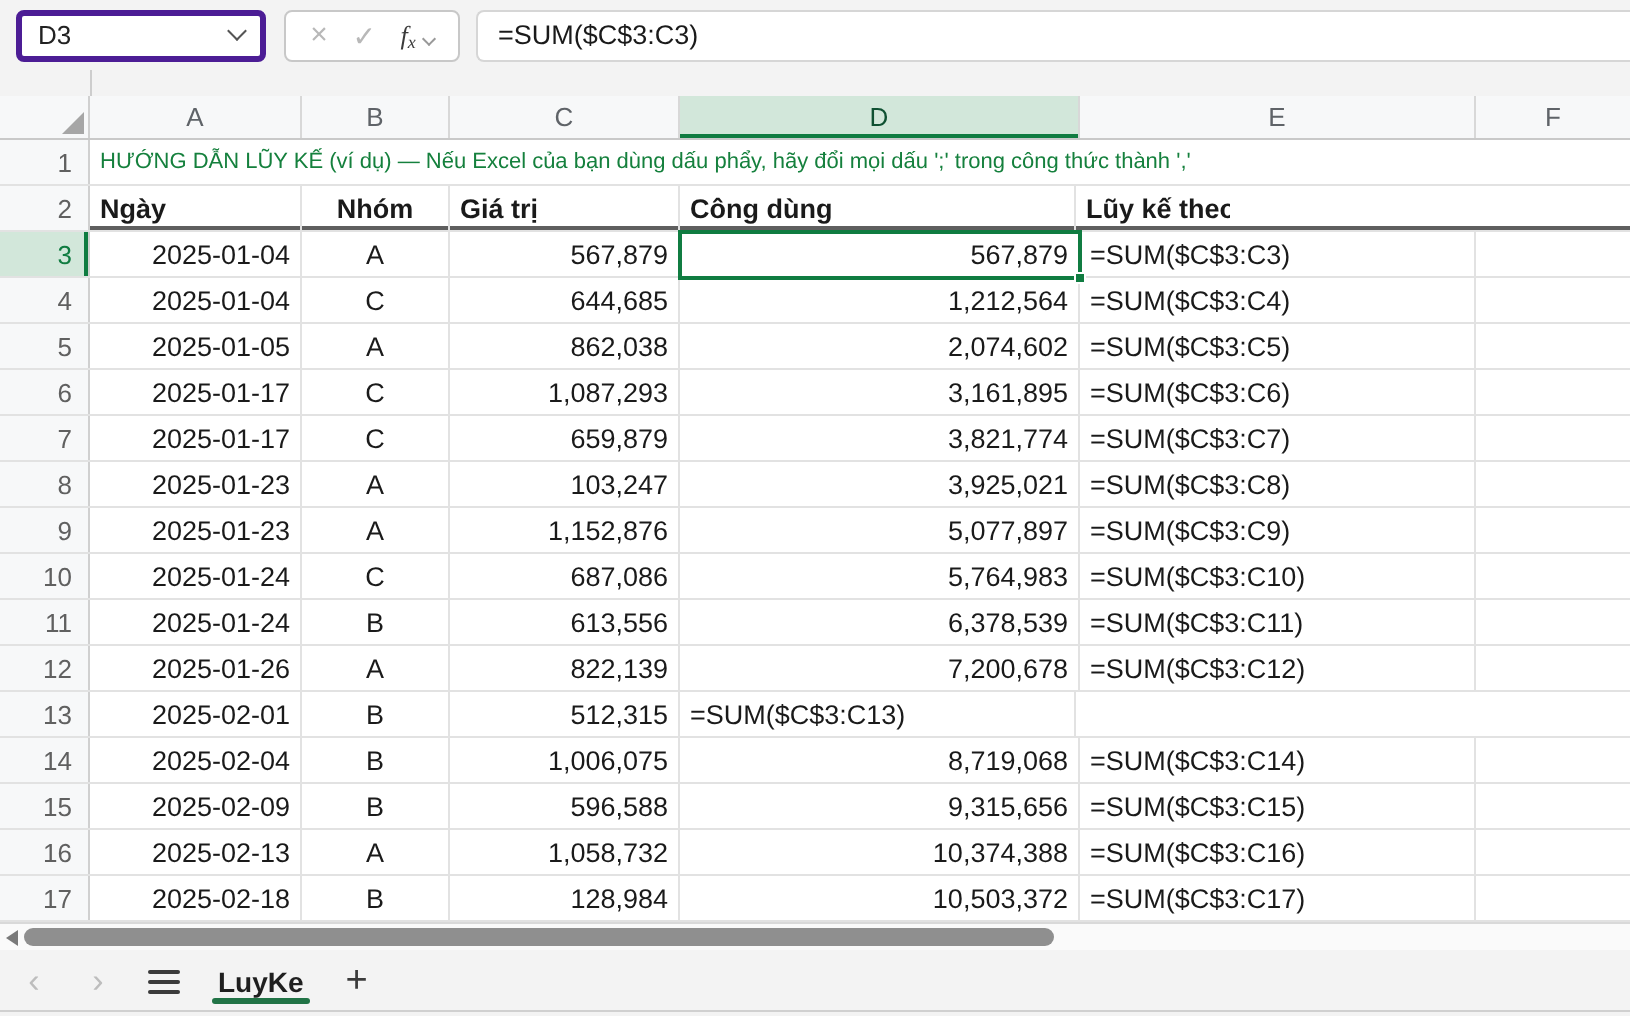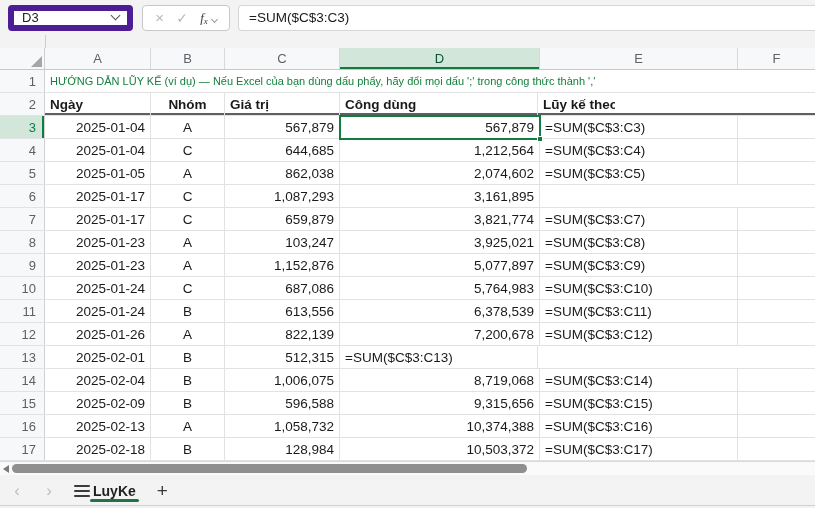--- a/index.html
+++ b/index.html
@@ -2,21 +2,21 @@
 <html><head>
 <meta charset="utf-8">
 <style>
   * { margin:0; padding:0; box-sizing:border-box; }
   html,body { width:815px; height:508px; overflow:hidden; }
   body { font-family:"Liberation Sans","DejaVu Sans",sans-serif; background:#f3f3f3; }
   .app { width:815px; height:508px; background:#f3f3f3; position:relative; }
 
   
   .topbar { height:33px; display:flex; align-items:center; padding-top:2px; }
-  .namebox { width:125px; height:26px; margin-left:8px; background:#fff; border:6px solid #4c1d95;
+  .namebox { width:125px; height:26px; margin-left:8px; background:#fff; border:3px solid #4c1d95;
              border-radius:4px; display:flex; align-items:center; padding:0 8px; font-size:13px; color:#222; }
   .namebox .nb-val { flex:1; }
   .chev { width:7px; height:7px; border-right:1.6px solid #555; border-bottom:1.6px solid #555;
           transform:rotate(45deg); margin-top:-4px; display:inline-block; }
   .fxgroup { width:88px; height:26px; margin-left:9px; background:#fff; border:1px solid #c8c8c8;
              border-radius:4px; display:flex; align-items:center; justify-content:space-around; padding:0 6px; }
   .fx-cancel { color:#b8b8b8; font-size:15px; line-height:1; }
   .fx-check  { color:#b8b8b8; font-size:14px; line-height:1; }
   .fx-fx { color:#3b3b3b; font-size:13px; font-style:italic; font-family:"Liberation Serif",serif; display:flex; align-items:flex-end; }
   .fx-fx sub { font-size:9px; }
@@ -64,21 +64,21 @@
                        border-top:4px solid transparent; border-bottom:4px solid transparent;
                        border-right:6px solid #7a7a7a; }
   .hthumb { position:absolute; left:12px; top:2px; width:515px; height:9px; border-radius:5px; background:#8f8f8f; }
 
   
   .tabbar { height:31px; background:#f3f3f3; display:flex; align-items:center; box-shadow:inset 0 -1px 0 #d0d0d0; }
   .tab-nav { font-size:17px; color:#bdbdbd; line-height:1; width:18px; text-align:center; }
   .tab-nav.prev { margin-left:8px; } .tab-nav.next { margin-left:14px; }
   .hamburger { margin-left:16px; width:16px; display:flex; flex-direction:column; gap:3px; }
   .hamburger span { height:2px; background:#3b3b3b; border-radius:1px; }
-  .sheet-tab { position:relative; padding:0 3px 0 3px; height:100%; display:flex; align-items:center; }
+  .sheet-tab { margin-left:16px; position:relative; padding:0 3px 0 3px; height:100%; display:flex; align-items:center; }
   .sheet-tab .tab-label { font-size:14px; font-weight:600; color:#1f1f1f; }
   .sheet-tab .underline { position:absolute; left:0; right:0; bottom:4px; height:3px; background:#217346; border-radius:2px; }
   .add-sheet { margin-left:18px; font-size:19px; color:#3b3b3b; line-height:1; font-weight:300; }
 </style>
 </head>
 <body>
 
 <div class="app">
 
   <div class="topbar">
@@ -159,20 +159,21 @@
     <div class="cell col-e al-l">=SUM($C$3:C5)</div>
     <div class="cell col-f"></div>
   </div>
 
   <div class="row">
     <div class="rowhdr">6</div>
     <div class="cell col-a al-r">2025-01-17</div>
     <div class="cell col-b al-c">C</div>
     <div class="cell col-c al-r">1,087,293</div>
     <div class="cell col-d al-r">3,161,895</div>
+    <div class="cell col-e al-l">=SUM($C$3:C6)</div>
     <div class="cell col-f"></div>
   </div>
 
   <div class="row">
     <div class="rowhdr">7</div>
     <div class="cell col-a al-r">2025-01-17</div>
     <div class="cell col-b al-c">C</div>
     <div class="cell col-c al-r">659,879</div>
     <div class="cell col-d al-r">3,821,774</div>
     <div class="cell col-e al-l">=SUM($C$3:C7)</div>

